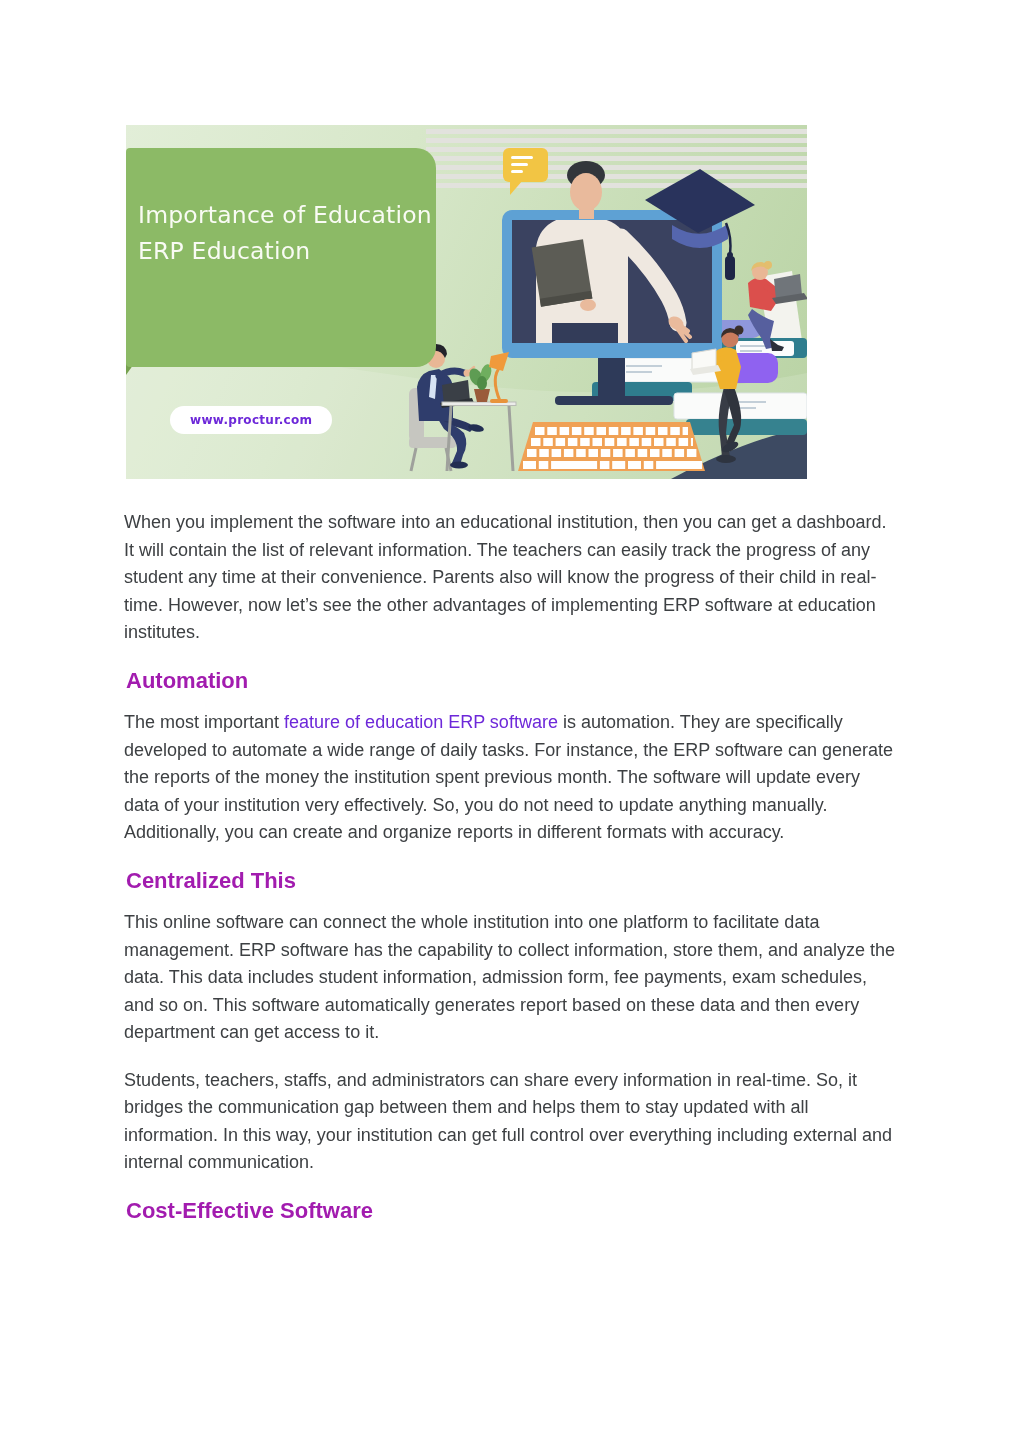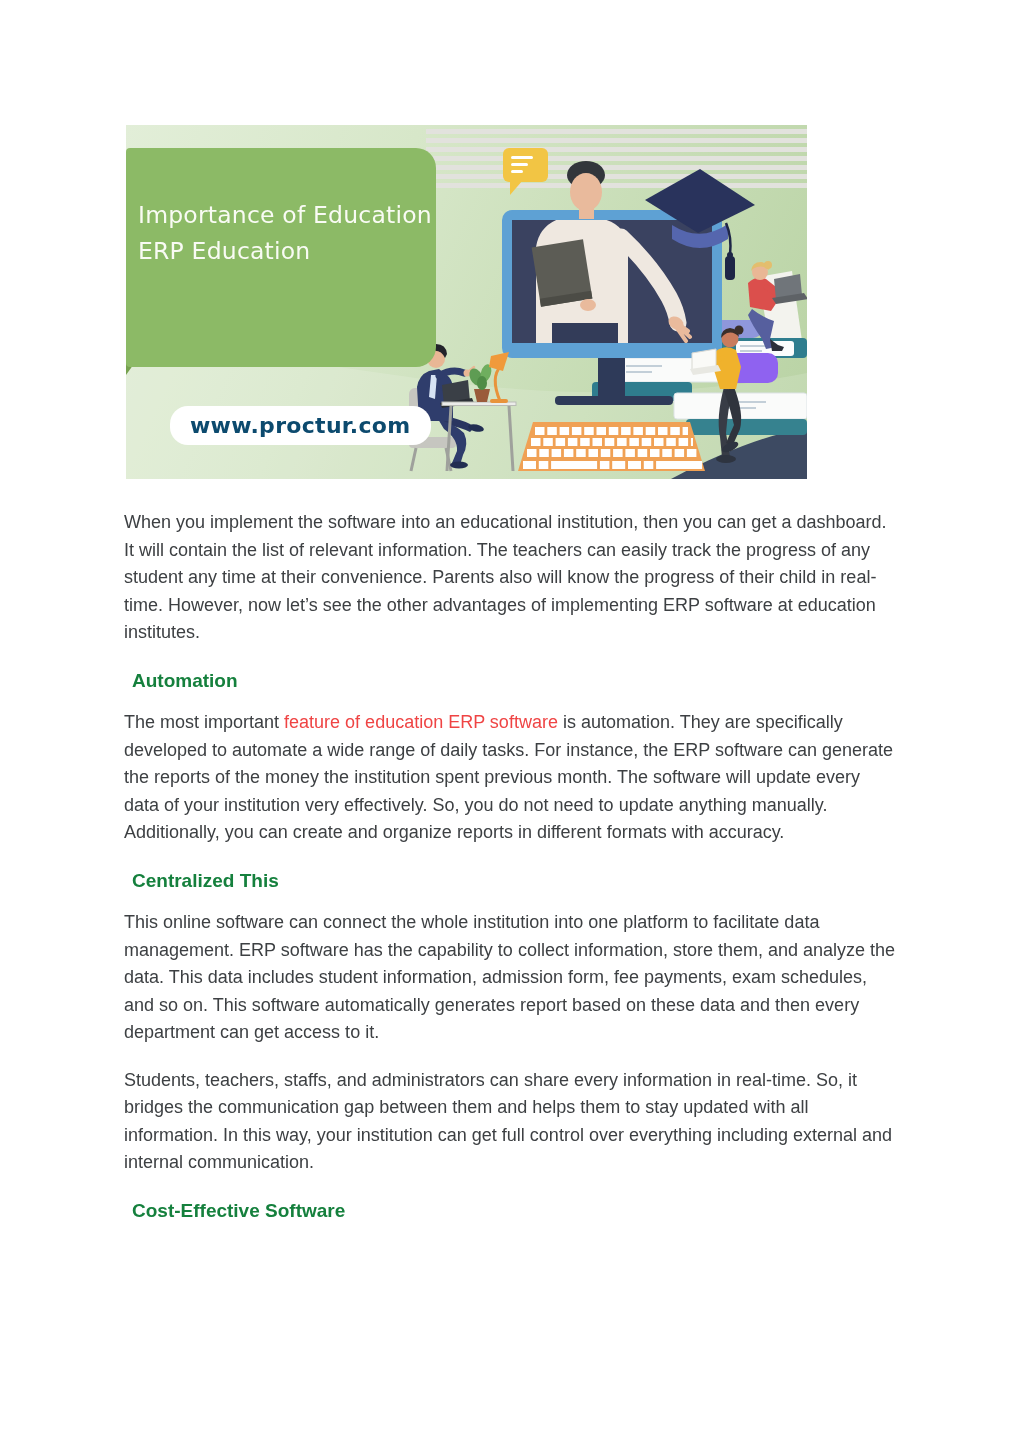--- a/index.html
+++ b/index.html
@@ -9,28 +9,28 @@
   .hero{position:absolute;left:126px;top:125px;width:681px;height:354px;overflow:hidden;
         background:linear-gradient(115deg,#e2eed8 0%,#d7e7c9 35%,#c6dcb4 70%,#b8d2a3 100%);}
   .hero svg{position:absolute;left:0;top:0;z-index:2;}
   .green-panel{position:absolute;left:0;top:3px;width:310px;height:219px;z-index:3;
         background:#8cba66;border-radius:4px 20px 20px 4px;box-sizing:border-box;
         padding:49px 0 0 12px;margin-top:20px;}
   .hero-title{font-family:"DejaVu Sans",sans-serif;font-size:23.5px;line-height:36px;
         font-weight:400;color:#f9fbf4;letter-spacing:.2px;white-space:nowrap;}
   .site-pill{position:absolute;left:44px;top:281px;z-index:4;background:#ffffff;
         border-radius:18px;padding:7px 20px;font-family:"DejaVu Sans",sans-serif;
-        font-weight:bold;font-size:22px;color:#0c4a6e;letter-spacing:.3px;}
+        font-weight:bold;font-size:12px;color:#6d28d9;letter-spacing:.3px;}
   
   .article{position:absolute;left:124px;top:509px;width:778px;color:#3d4043;
         font-size:18px;line-height:27.5px;}
   .article p{margin:0 4px 20px 0;}
-  .article h3{margin:8px 0 15px 8px;font-size:19px;line-height:27.5px;color:#15803d;
+  .article h3{margin:8px 0 15px 2px;font-size:22px;line-height:27.5px;color:#a21caf;
         font-weight:bold;}
-  .article a{color:#ef4444;text-decoration:none;cursor:pointer;}
+  .article a{color:#6d28d9;text-decoration:none;cursor:pointer;}
 </style>
 </head>
 <body>
 
 <div class="page">
 
   <div class="hero">
     <svg width="681" height="354" viewBox="0 0 681 354">
       <defs>
         <clipPath id="screenClip">

